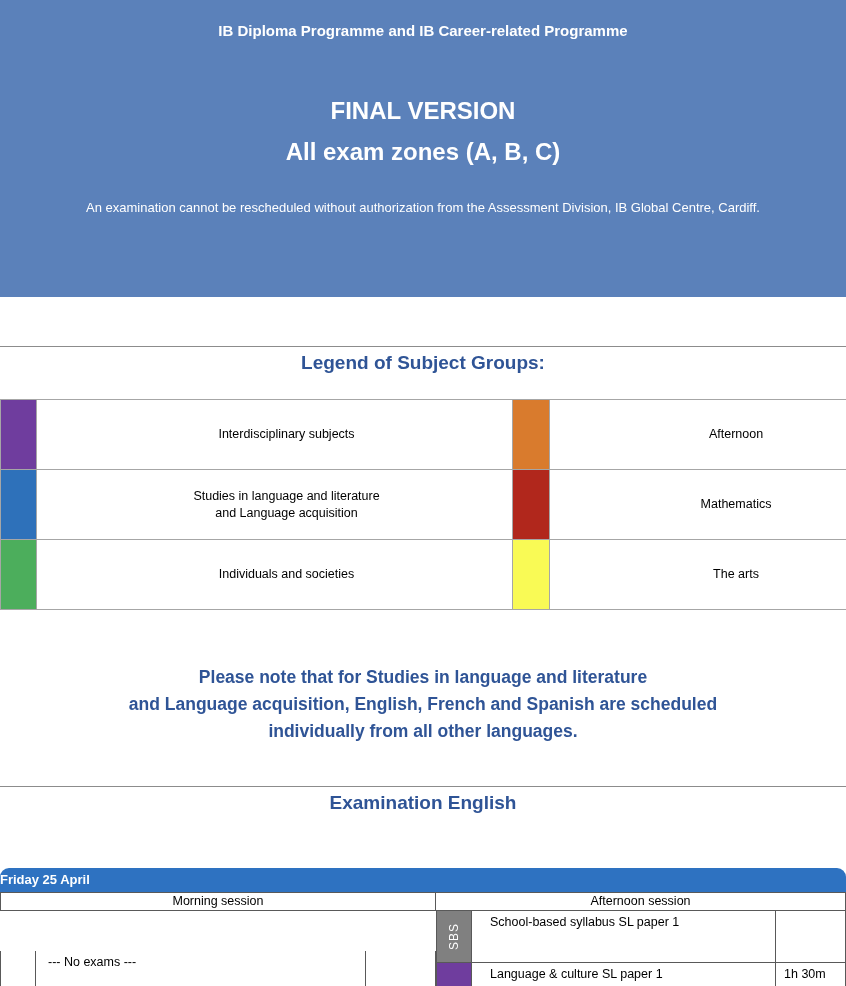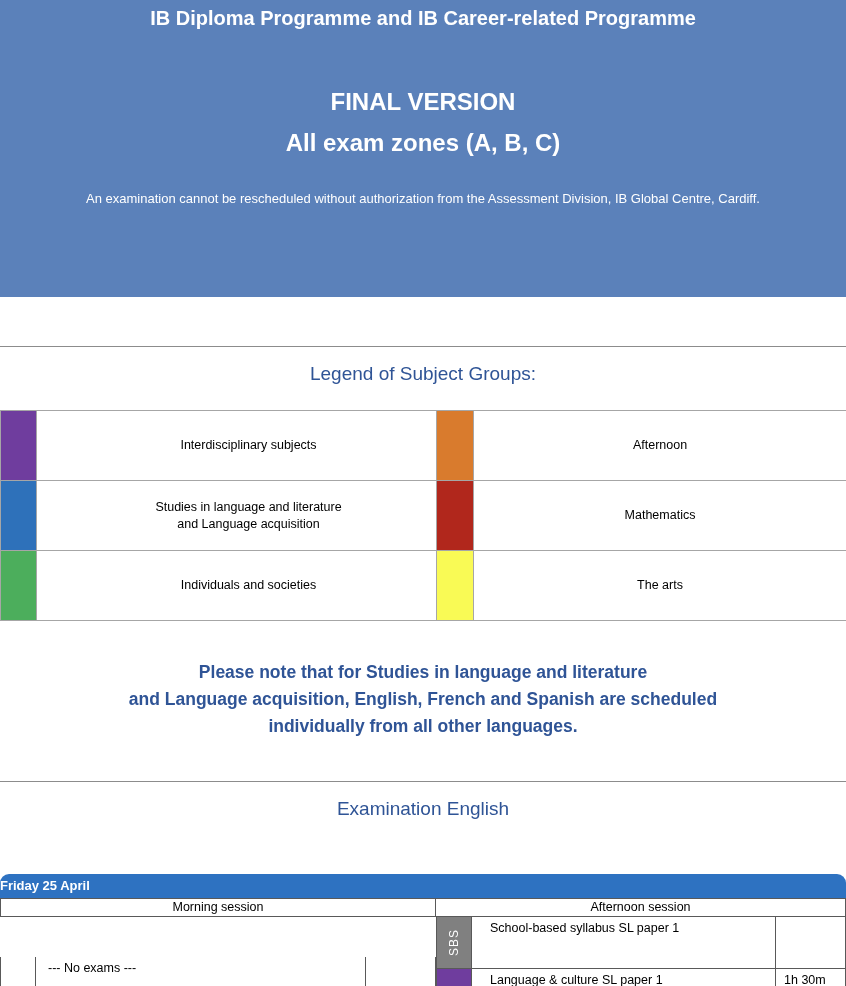--- a/index.html
+++ b/index.html
@@ -14,22 +14,22 @@
 
   
   .banner {
     height: 297px;
     background: #5b81ba;
     color: #ffffff;
     text-align: center;
     box-sizing: border-box;
   }
   .banner-program {
-    padding-top: 7px;
-    font-size: 20px;
+    padding-top: 22px;
+    font-size: 15px;
     font-weight: bold;
   }
   .banner-title {
     margin-top: 51px;
     font-size: 24px;
     font-weight: bold;
     line-height: 41px;
   }
   .banner-note {
     margin: 26px auto 0 auto;
@@ -40,24 +40,24 @@
 
   
   .rule {
     border: none;
     border-top: 1px solid #8c8c8c;
     margin: 0;
   }
   .rule-1 { margin-top: 49px; }
   .rule-2 { margin-top: 41px; }
   .section-heading {
-    margin-top: 16px;
+    margin-top: 5px;
     text-align: center;
     font-size: 19px;
-    font-weight: normal;
+    font-weight: bold;
     color: #2f5496;
   }
 
   
   .legend-table {
     width: 846px;
     border-collapse: collapse;
     margin-top: 25px;
     table-layout: fixed;
   }
@@ -68,26 +68,26 @@
   .legend-table tr { height: 70px; }
   td.legend-swatch-l { width: 36px; }
   td.legend-swatch-r { width: 37px; }
   td.legend-label {
     text-align: center;
     vertical-align: middle;
     font-size: 12.5px;
     line-height: 17px;
     white-space: pre-line;
   }
-  td.legend-label-l { width: 400px; padding-left: 25px; }
+  td.legend-label-l { width: 476px; padding-left: 25px; }
   td.legend-label-r { width: 373px; }
 
   
   .language-note {
-    margin-top: 38px;
+    margin-top: 54px;
     text-align: center;
     font-size: 17.5px;
     font-weight: bold;
     line-height: 27px;
     color: #2f5496;
     white-space: pre-line;
   }
 
   
   .exam { width: 846px; margin-top: 54px; }

